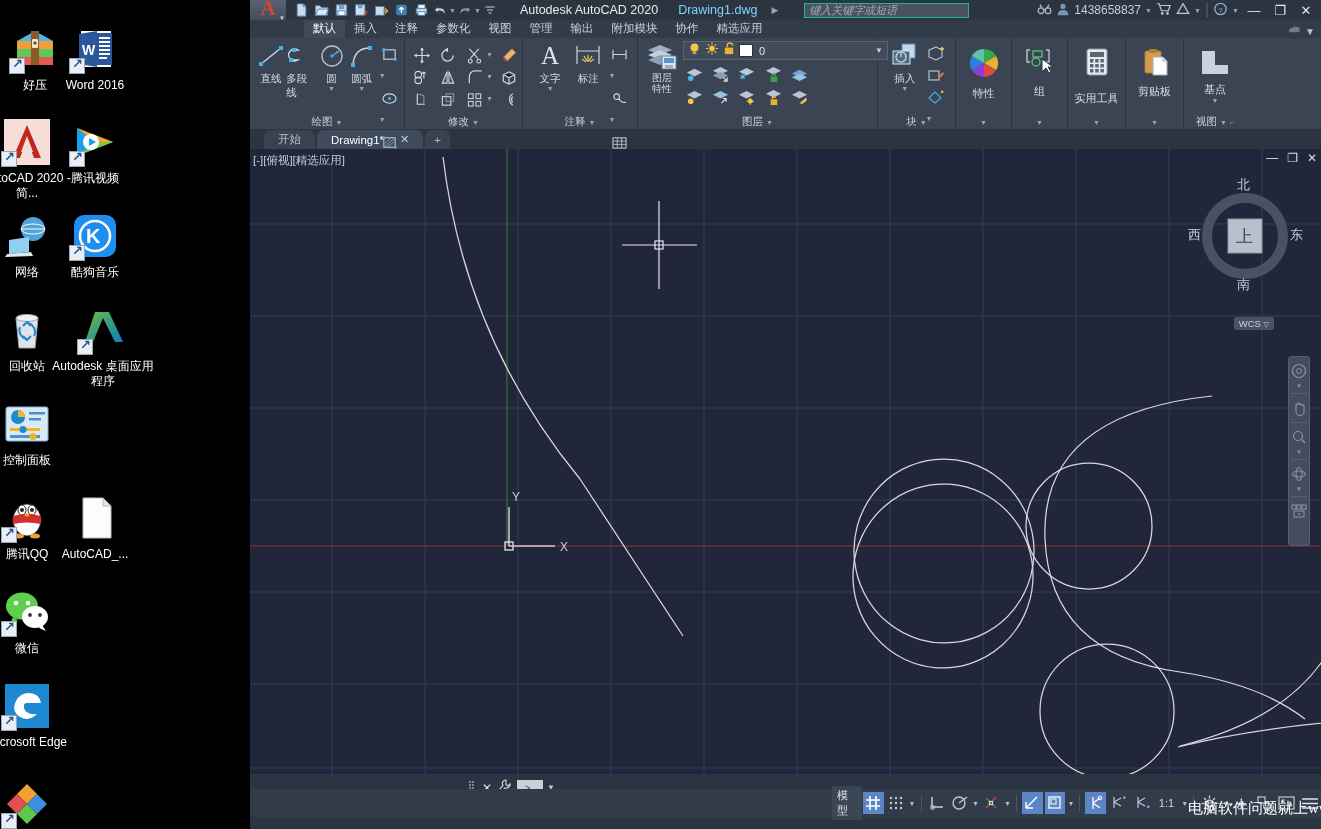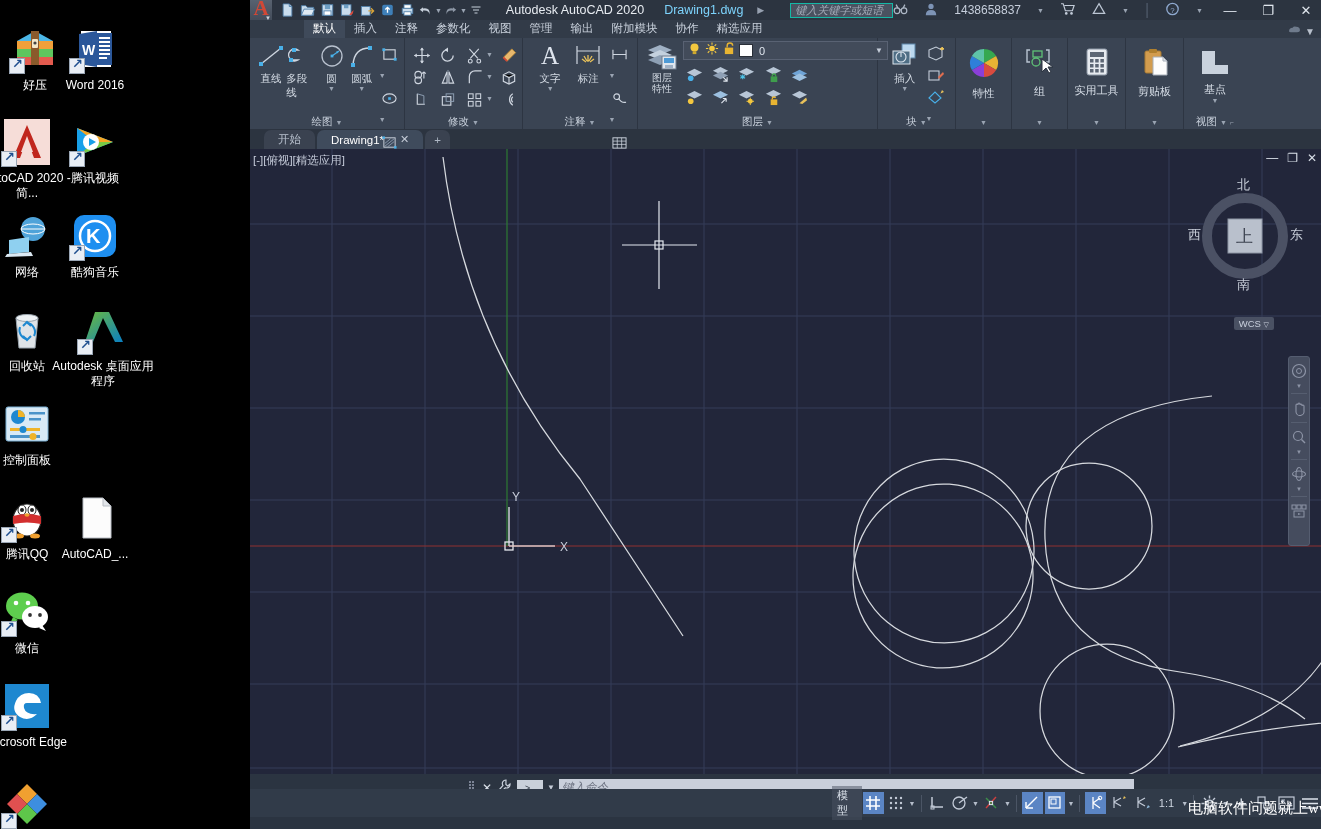--- a/index.html
+++ b/index.html
@@ -24,21 +24,21 @@
           display:flex; align-items:center; justify-content:center; margin-top:-3px;}
   #bigA .a { color:#d14836; font-size:21px; font-weight:bold; font-family:"Liberation Serif",serif; }
   .qat { display:flex; align-items:center; gap:1px; margin-left:6px; }
   .qicon { width:19px; height:18px; position:relative; display:flex; align-items:center; justify-content:center;
            font-size:13px; color:#cfd6e0; }
   .carets { font-size:7px; color:#9aa4b2; }
   #apptitle { color:#e7ebf0; font-size:12.5px; margin-left:22px; white-space:nowrap; }
   #dwgtitle { color:#7dd3fc; font-size:12.5px; margin-left:20px; white-space:nowrap; }
   #searchbox { margin-left:26px; width:165px; height:15px; background:#4a5260; border:1px solid #14b8a6;
                color:#a3abb8; font-size:11px; font-style:italic; padding-left:4px; line-height:13px; overflow:hidden;}
-  #titleright { margin-left:auto; display:flex; align-items:center; gap:16px; padding-right:4px; }
+  #titleright { margin-left:auto; display:flex; align-items:center; gap:4px; padding-right:4px; }
   #titleright .tr { color:#c6cedb; font-size:12px; }
   .winbtn { width:22px; text-align:center; color:#dfe5ec; font-size:13px; }
 
   
   #ribbontabs { height:18px; background:#323b48; display:flex; align-items:flex-end; padding-left:54px; position:relative;}
   .rtab { color:#c9d1dc; font-size:11.5px; padding:1px 9px 2px; line-height:15px; }
   .rtab.active { background:#3f4a5a; color:#fff; }
   #rtright { position:absolute; right:6px; bottom:1px; color:#b8c0cc; font-size:10px; }
 
   
@@ -861,21 +861,21 @@
                 <rect x="19.4" y="12" width="3.5" height="3.5"></rect>
               <rect x="9" y="17" width="3.5" height="3.5"></rect>
                 <rect x="14.2" y="17" width="3.5" height="3.5"></rect>
                 <rect x="19.4" y="17" width="3.5" height="3.5"></rect>
               <rect x="9" y="22" width="3.5" height="3.5"></rect>
                 <rect x="14.2" y="22" width="3.5" height="3.5"></rect>
                 <rect x="19.4" y="22" width="3.5" height="3.5"></rect>
             </g>
           </svg>
         </div>
-        <div style="color:#d7dee7; font-size:11px; margin-top:0;">实用工具</div>
+        <div style="color:#d7dee7; font-size:11px; margin-top:8px;">实用工具</div>
       </div>
       <div class="panel-title"><span class="dd">▼</span></div>
     </div>
 
     <div class="panel" style="width:58px;">
       <div style="text-align:center; padding-top:6px;">
         <div>
           <svg width="32" height="32" viewBox="0 0 32 32">
             <rect x="6" y="4" width="16" height="22" rx="1.5" fill="#d29c4e" stroke="#a87a33"></rect>
             <rect x="10" y="2" width="8" height="4" rx="1" fill="#b0802e"></rect>
@@ -1057,21 +1057,20 @@
           <i class="gd"></i>
       </span>
       <span id="cmdclose">✕</span>
       <span id="cmdwrench">
         <svg width="14" height="15" viewBox="0 0 14 15">
             <path d="M9 1 a3.5 3.5 0 0 0 -3 5.5 L2 11 l2 2 l4.4 -4.2 A3.5 3.5 0 0 0 13 5 l-2.3 2 l-1.8 -1.5 Z" fill="none" stroke="#c9d0dc" stroke-width="1.2"></path>
           </svg>
       </span>
       <span id="cmdprompt">&gt;_</span>
       <span id="cmdcaret">▼</span>
-      <span id="cmdinput">键入命令</span>
     </div>
 
     <div id="layouttabs">
       <div class="ltab active">模型</div>
       <div class="ltab">布局1</div>
       <div class="ltab">布局2</div>
       <div class="ltab">+</div>
     </div>
 
     <div id="statusbar">

